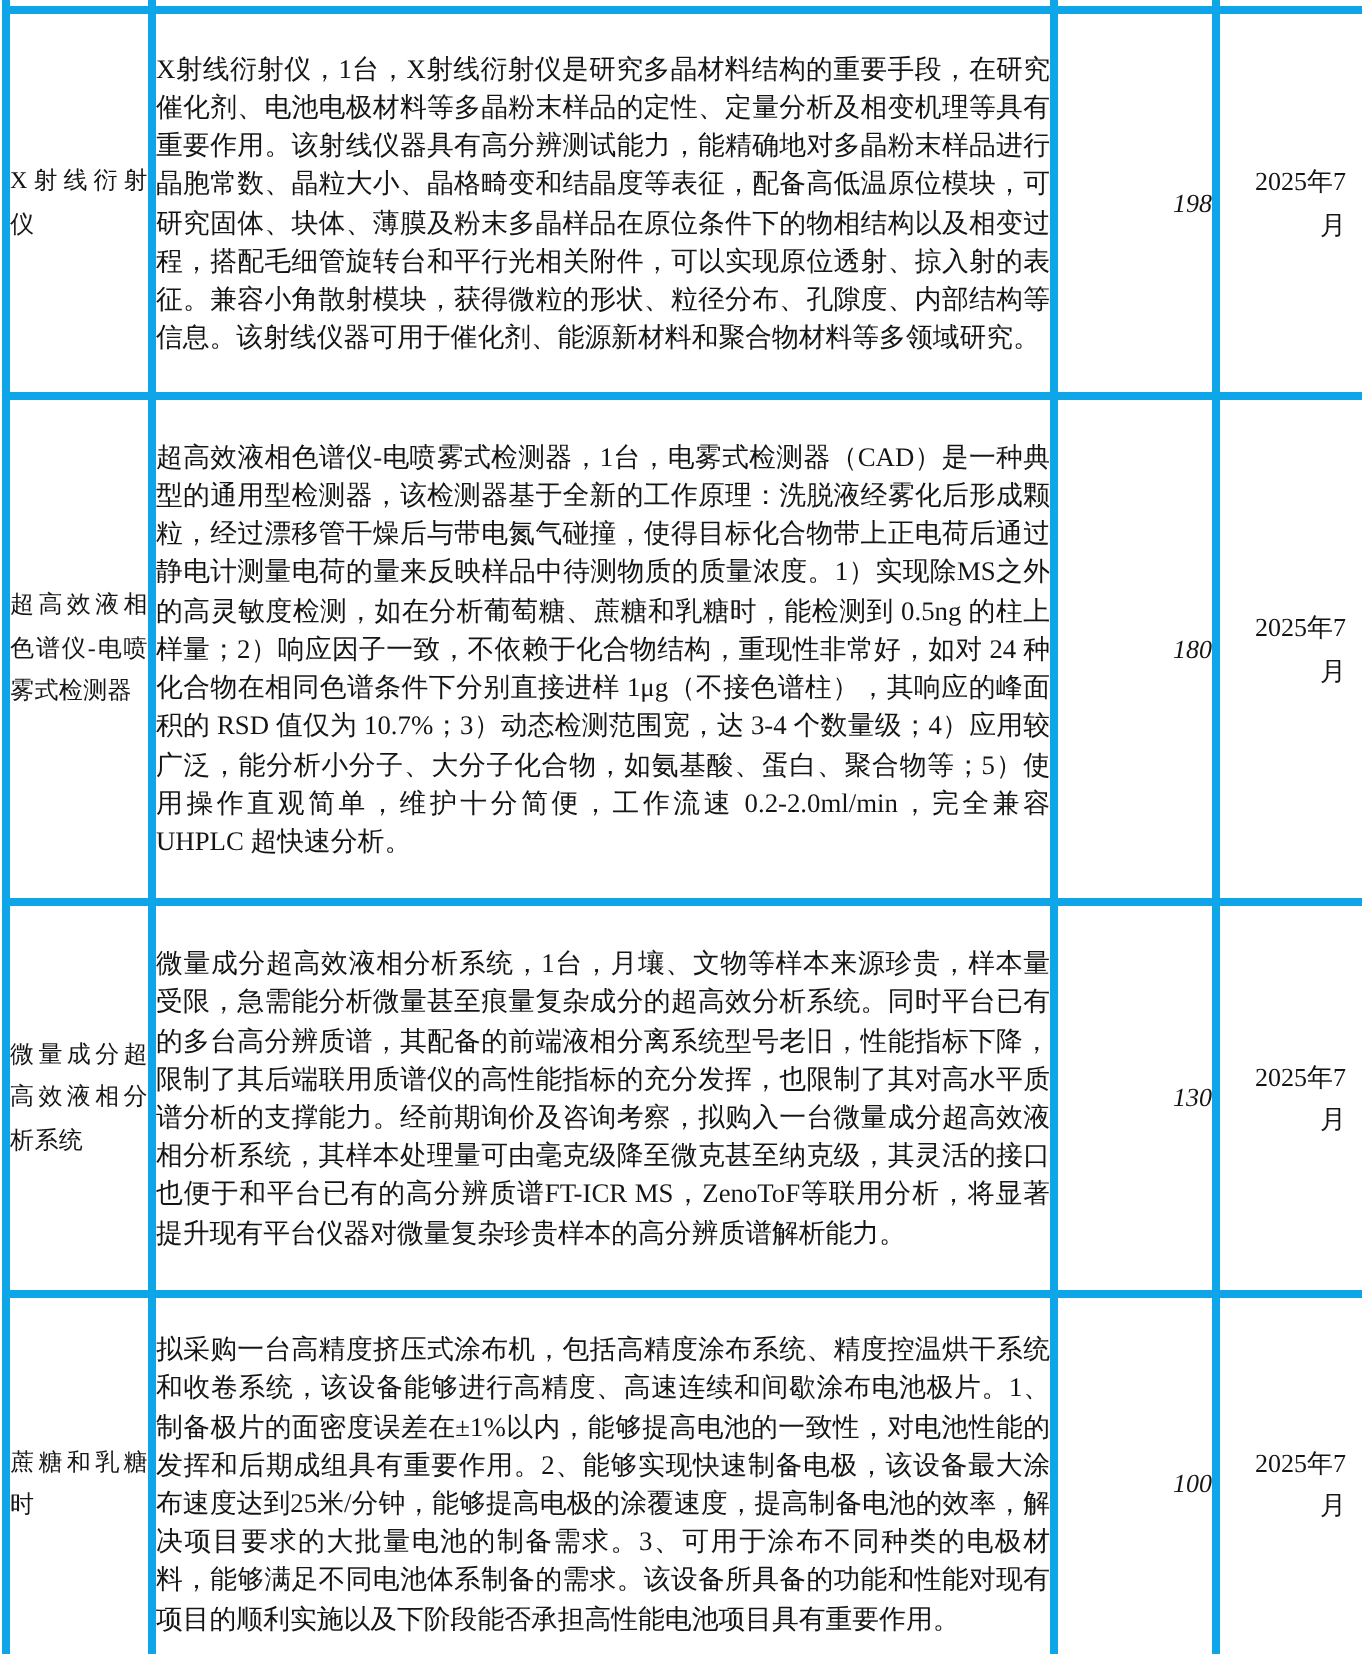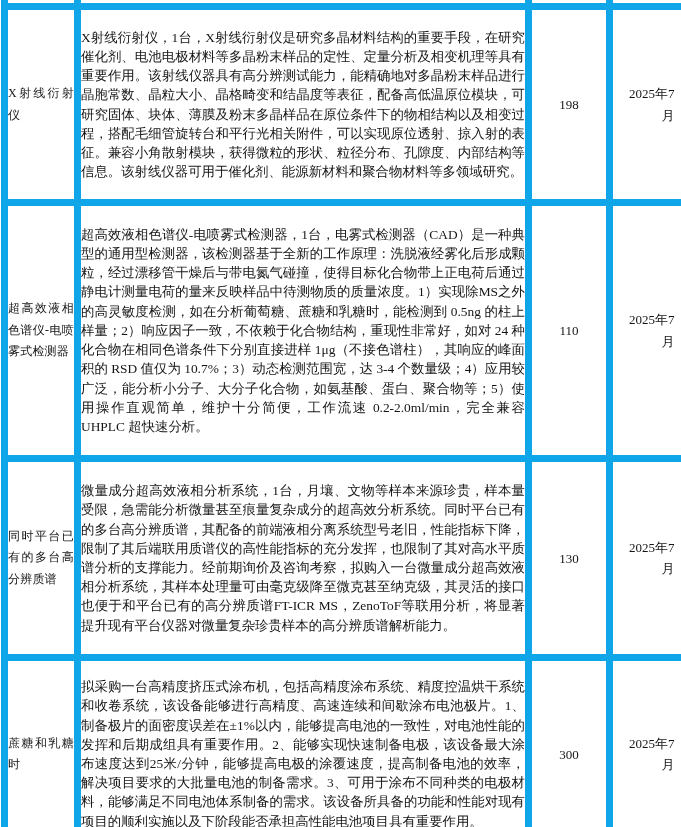--- a/index.html
+++ b/index.html
@@ -16,21 +16,21 @@
     font-family: "Liberation Serif", "DejaVu Serif", serif;
     color: #151515;
   }
   table.doc-table {
     border-collapse: collapse;
     table-layout: fixed;
     width: 680px;
     margin-left: 1px;
   }
   table.doc-table td {
-    border: 7px solid #0ea5e9;
+    border: 4px solid #0ea5e9;
     vertical-align: middle;
     padding: 0;
     overflow: hidden;
     background: #ffffff;
   }
   
   tr.partial-top td    { border-top: none; height: 3px; }
   tr.partial-bottom td { border-bottom: none; height: 4px; }
 
   col.c-name  { width: 73px; }
@@ -52,21 +52,22 @@
   td.desc-cell {
     padding: 4px 6px 4px 6px;
   }
   .desc-text {
     font-size: 13.4px;
     line-height: 19.2px;
     text-align: justify;
     text-justify: inter-ideograph;
   }
   td.amt-cell {
-    text-align: center;
+    text-align: right;
+    font-style: italic;
   }
   .amt-text {
     font-size: 13px;
     line-height: 18px;
   }
   td.date-cell {
     text-align: center;
   }
   .date-text {
     display: inline-block;
@@ -115,51 +116,51 @@
       </tr>
 
       <tr class="r2">
         <td class="name-cell">
           <div class="name-text">超高效液相色谱仪-电喷雾式检测器</div>
         </td>
         <td class="desc-cell">
           <div class="desc-text">超高效液相色谱仪-电喷雾式检测器，1台，电雾式检测器（CAD）是一种典型的通用型检测器，该检测器基于全新的工作原理：洗脱液经雾化后形成颗粒，经过漂移管干燥后与带电氮气碰撞，使得目标化合物带上正电荷后通过静电计测量电荷的量来反映样品中待测物质的质量浓度。1）实现除MS之外的高灵敏度检测，如在分析葡萄糖、蔗糖和乳糖时，能检测到 0.5ng 的柱上样量；2）响应因子一致，不依赖于化合物结构，重现性非常好，如对 24 种化合物在相同色谱条件下分别直接进样 1μg（不接色谱柱），其响应的峰面积的 RSD 值仅为 10.7%；3）动态检测范围宽，达 3-4 个数量级；4）应用较广泛，能分析小分子、大分子化合物，如氨基酸、蛋白、聚合物等；5）使用操作直观简单，维护十分简便，工作流速 0.2-2.0ml/min，完全兼容 UHPLC 超快速分析。</div>
         </td>
         <td class="amt-cell">
-          <span class="amt-text">110</span>
+          <span class="amt-text">180</span>
         </td>
         <td class="date-cell">
           <span class="date-text">2025年7月</span>
         </td>
       </tr>
 
       <tr class="r3">
         <td class="name-cell">
-          <div class="name-text">同时平台已有的多台高分辨质谱</div>
+          <div class="name-text">微量成分超高效液相分析系统</div>
         </td>
         <td class="desc-cell">
           <div class="desc-text">微量成分超高效液相分析系统，1台，月壤、文物等样本来源珍贵，样本量受限，急需能分析微量甚至痕量复杂成分的超高效分析系统。同时平台已有的多台高分辨质谱，其配备的前端液相分离系统型号老旧，性能指标下降，限制了其后端联用质谱仪的高性能指标的充分发挥，也限制了其对高水平质谱分析的支撑能力。经前期询价及咨询考察，拟购入一台微量成分超高效液相分析系统，其样本处理量可由毫克级降至微克甚至纳克级，其灵活的接口也便于和平台已有的高分辨质谱FT-ICR MS，ZenoToF等联用分析，将显著提升现有平台仪器对微量复杂珍贵样本的高分辨质谱解析能力。</div>
         </td>
         <td class="amt-cell">
           <span class="amt-text">130</span>
         </td>
         <td class="date-cell">
           <span class="date-text">2025年7月</span>
         </td>
       </tr>
 
       <tr class="r4">
         <td class="name-cell">
           <div class="name-text">蔗糖和乳糖时</div>
         </td>
         <td class="desc-cell">
           <div class="desc-text">拟采购一台高精度挤压式涂布机，包括高精度涂布系统、精度控温烘干系统和收卷系统，该设备能够进行高精度、高速连续和间歇涂布电池极片。1、制备极片的面密度误差在±1%以内，能够提高电池的一致性，对电池性能的发挥和后期成组具有重要作用。2、能够实现快速制备电极，该设备最大涂布速度达到25米/分钟，能够提高电极的涂覆速度，提高制备电池的效率，解决项目要求的大批量电池的制备需求。3、可用于涂布不同种类的电极材料，能够满足不同电池体系制备的需求。该设备所具备的功能和性能对现有项目的顺利实施以及下阶段能否承担高性能电池项目具有重要作用。</div>
         </td>
         <td class="amt-cell">
-          <span class="amt-text">300</span>
+          <span class="amt-text">100</span>
         </td>
         <td class="date-cell">
           <span class="date-text">2025年7月</span>
         </td>
       </tr>
 
       <tr class="partial-bottom">
         <td></td>
         <td></td>
         <td></td>

